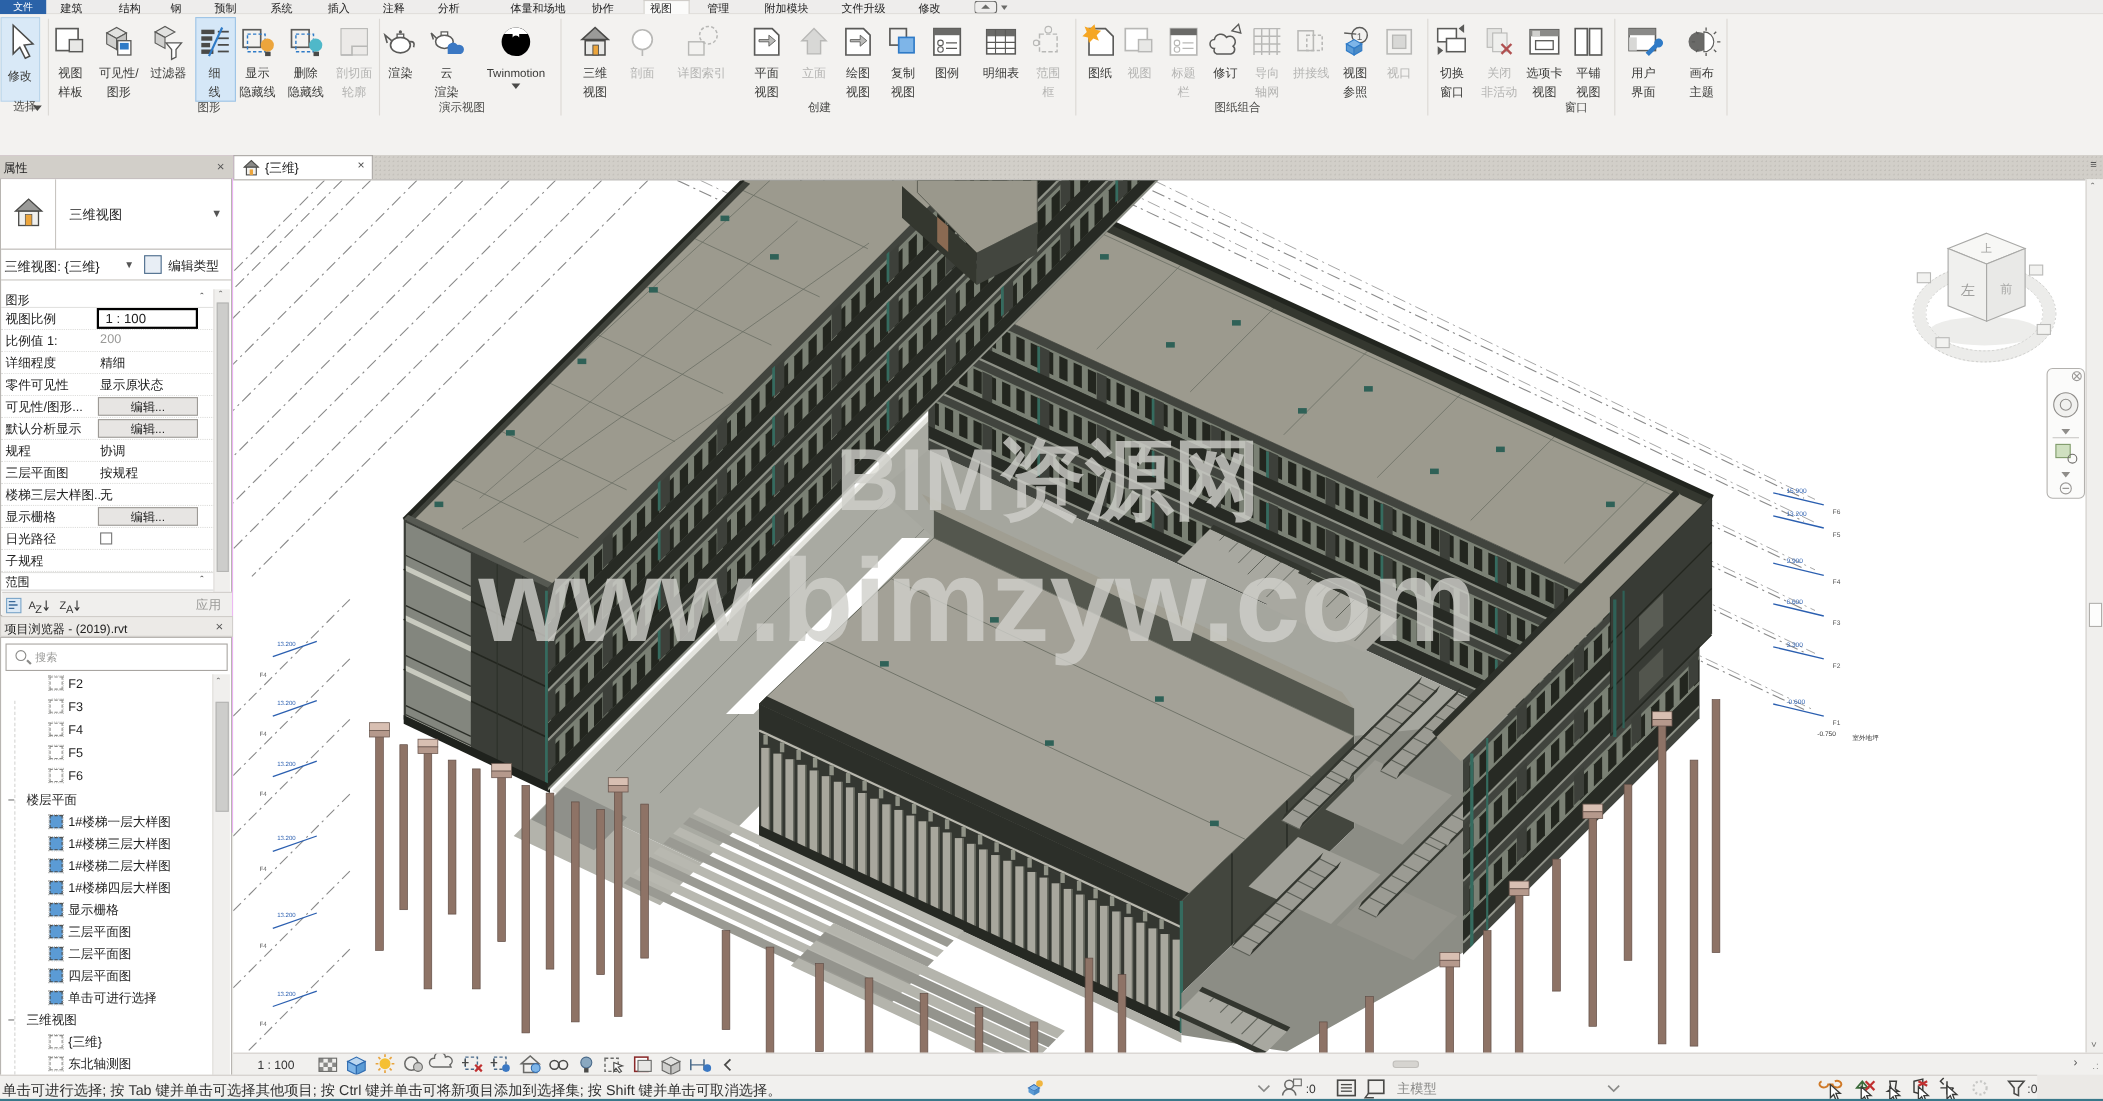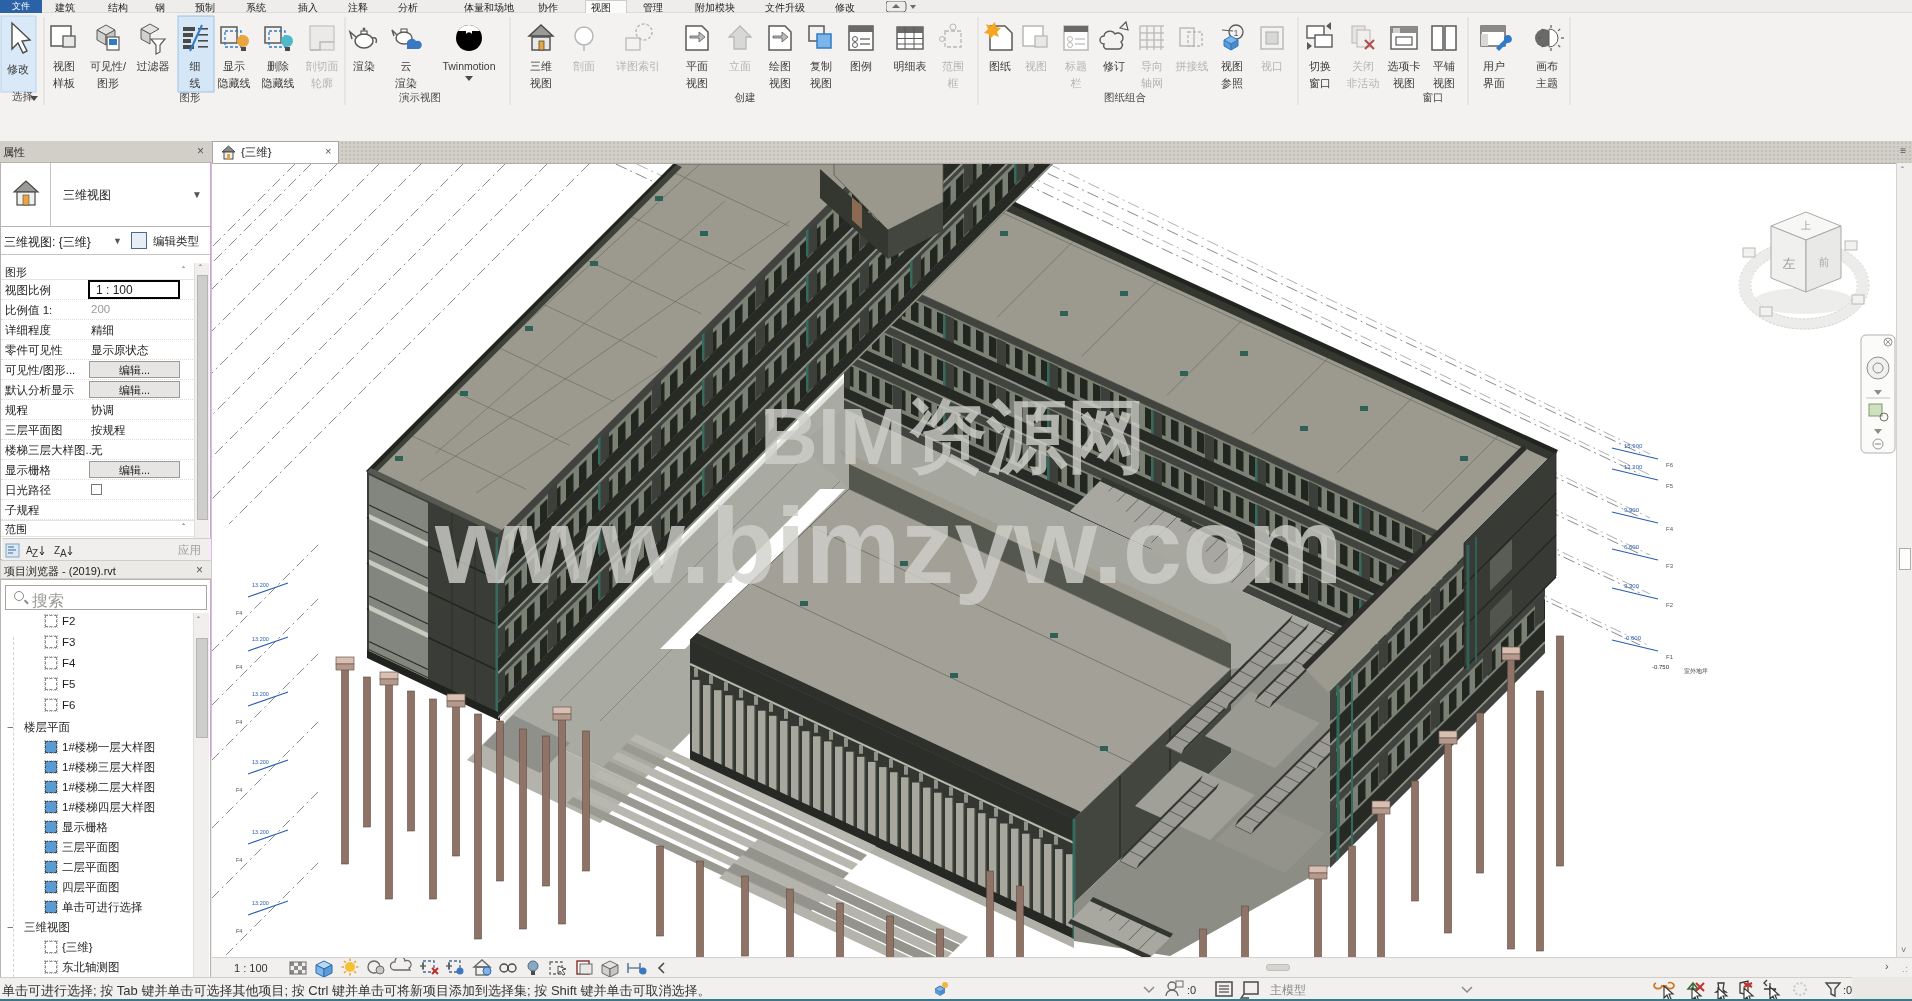--- a/index.html
+++ b/index.html
@@ -40,21 +40,21 @@
 #pscroll .th{position:absolute;left:2px;top:12px;width:11px;height:245px;background:#cdcdcb;border:1px solid #b5b5b3}
 #sortbar{position:absolute;left:1px;top:375px;width:209px;height:23px;background:#f0efed;border-top:1px solid #d0cdc9}
 #sortbar .ap{position:absolute;right:10px;top:4px;font-size:11.5px;color:#9a9a98}
 #browser{position:absolute;left:0;top:419px;width:212px;height:441px}
 #btitle{position:absolute;left:0;top:0;width:212px;height:19px;background:#eceae7;font-size:11px;color:#222;padding:3px 0 0 3px;border:1px solid #d0cdc9}
 #btitle .x{position:absolute;right:8px;top:2px;color:#555;font-size:12px}
 #bbody{position:absolute;left:0;top:19px;width:211px;height:437px;background:#fff;border:1px solid #b8b5b1}
 #search{position:absolute;left:4px;top:5px;width:202px;height:25px;border:1px solid #a8a5a1;background:#fff}
 #search .mag{position:absolute;left:8px;top:5px;width:10px;height:10px;border:1.5px solid #8a8a88;border-radius:50%}
 #search .mag:after{content:"";position:absolute;left:9px;top:9px;width:5px;height:1.5px;background:#8a8a88;transform:rotate(45deg)}
-#search .ph{position:absolute;left:26px;top:5px;font-size:16px;color:#9a9a98}
+#search .ph{position:absolute;left:26px;top:5px;font-size:10px;color:#9a9a98}
 .tr{position:absolute;height:20px;font-size:11.5px;color:#1e1e1e;white-space:nowrap}
 .ti{display:inline-block;width:12px;height:12px;vertical-align:-2px;margin-right:5px}
 .tw{background:#fff;border:1px dashed #8a8a88;outline:1px dotted #c0c0be}
 .tb{background:#5b9bd5;border:1px dashed #4a4a48;outline:1px dotted #c0c0be}
 .tm{display:inline-block;width:10px;margin-right:7px;color:#555;font-size:11px}
 .tt{}
 #bscroll{position:absolute;right:1px;top:33px;width:16px;height:403px;background:#f0efed;border-left:1px solid #e0dedb}
 #bscroll .th{position:absolute;left:2px;top:25px;width:12px;height:100px;background:#cdcdcb;border:1px solid #b5b5b3}
 #bscroll .ar{position:absolute;left:3px;font-size:9px;color:#6a6a68}
 #treelines{position:absolute;left:12px;top:57px;width:1px;height:350px;border-left:1px dashed #d5d5d3}

